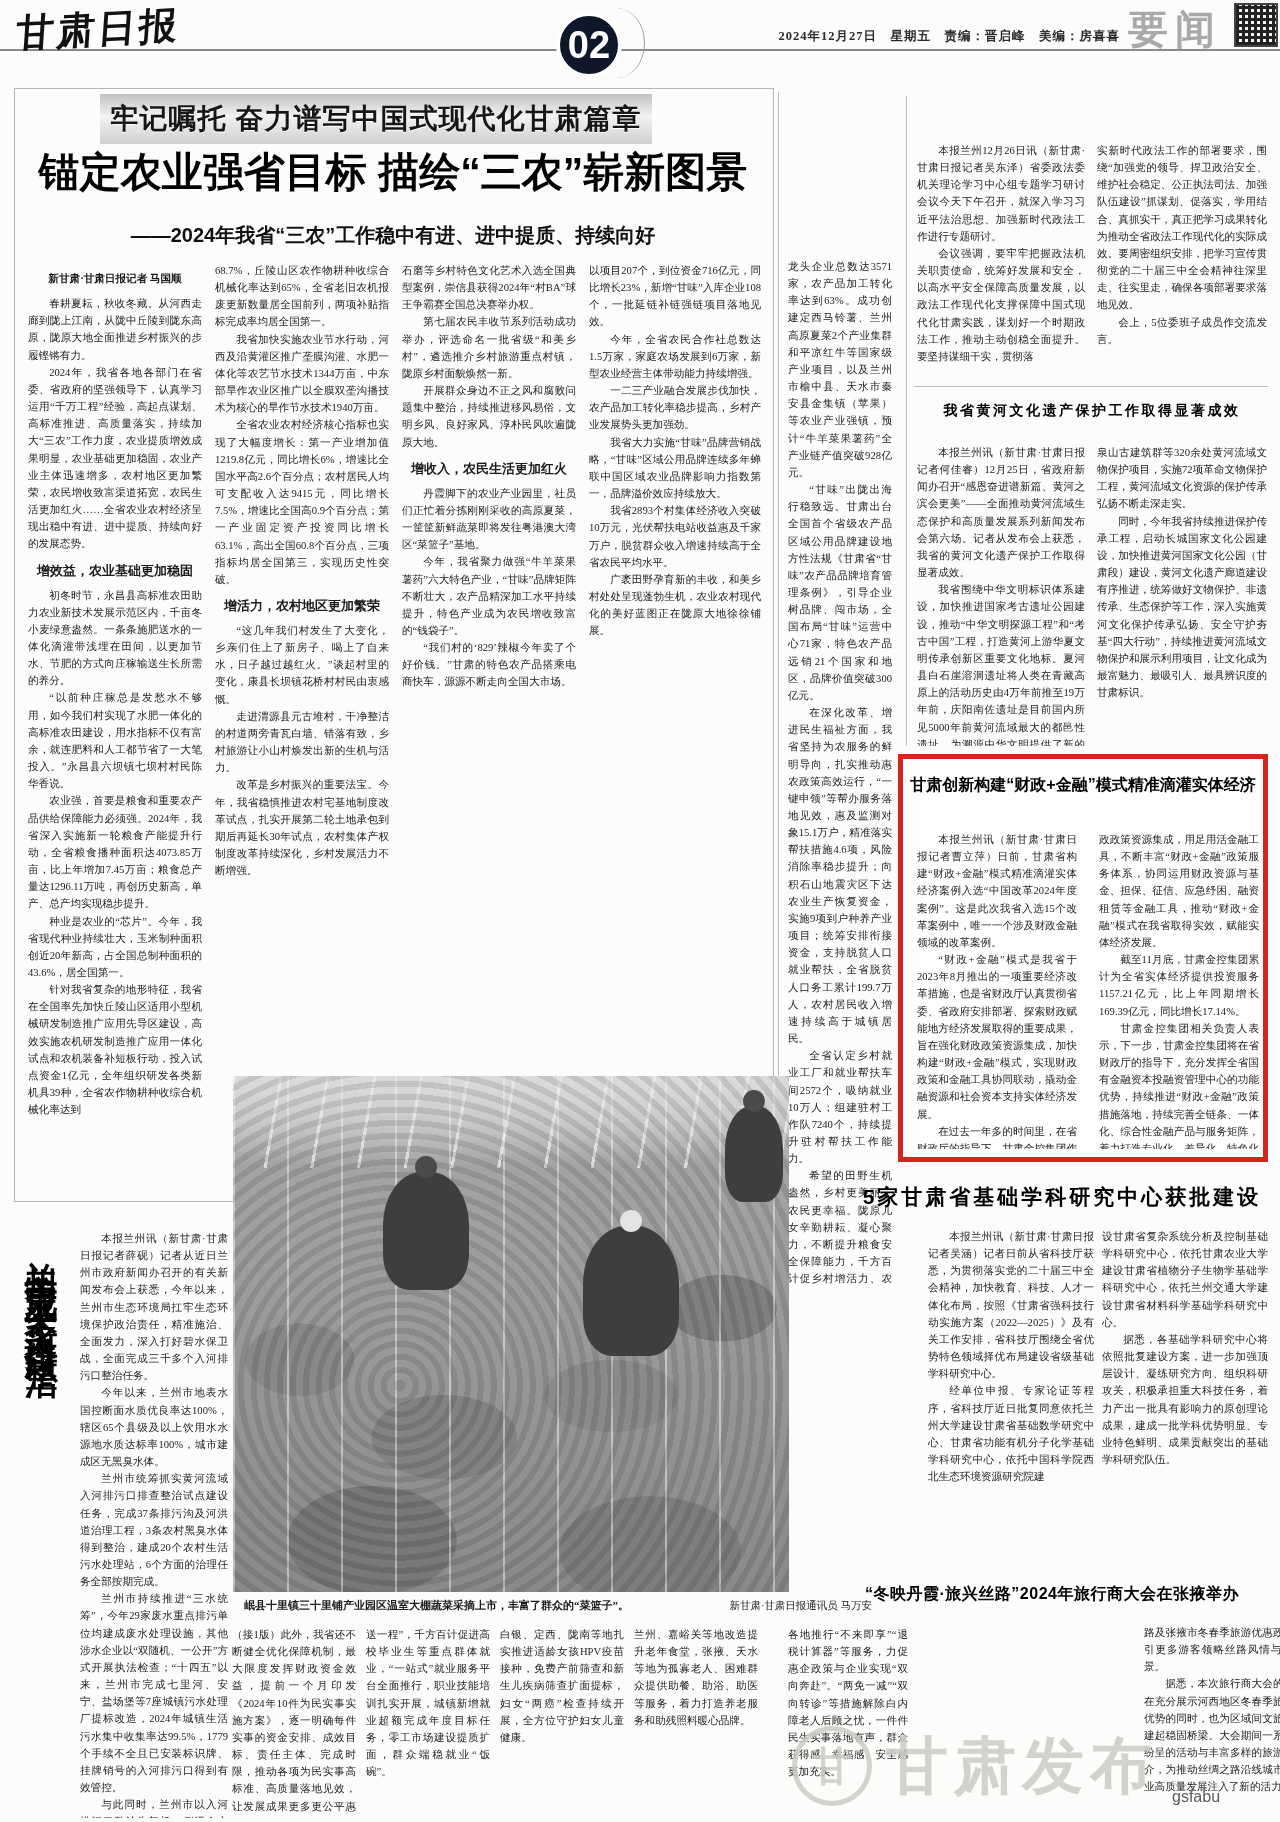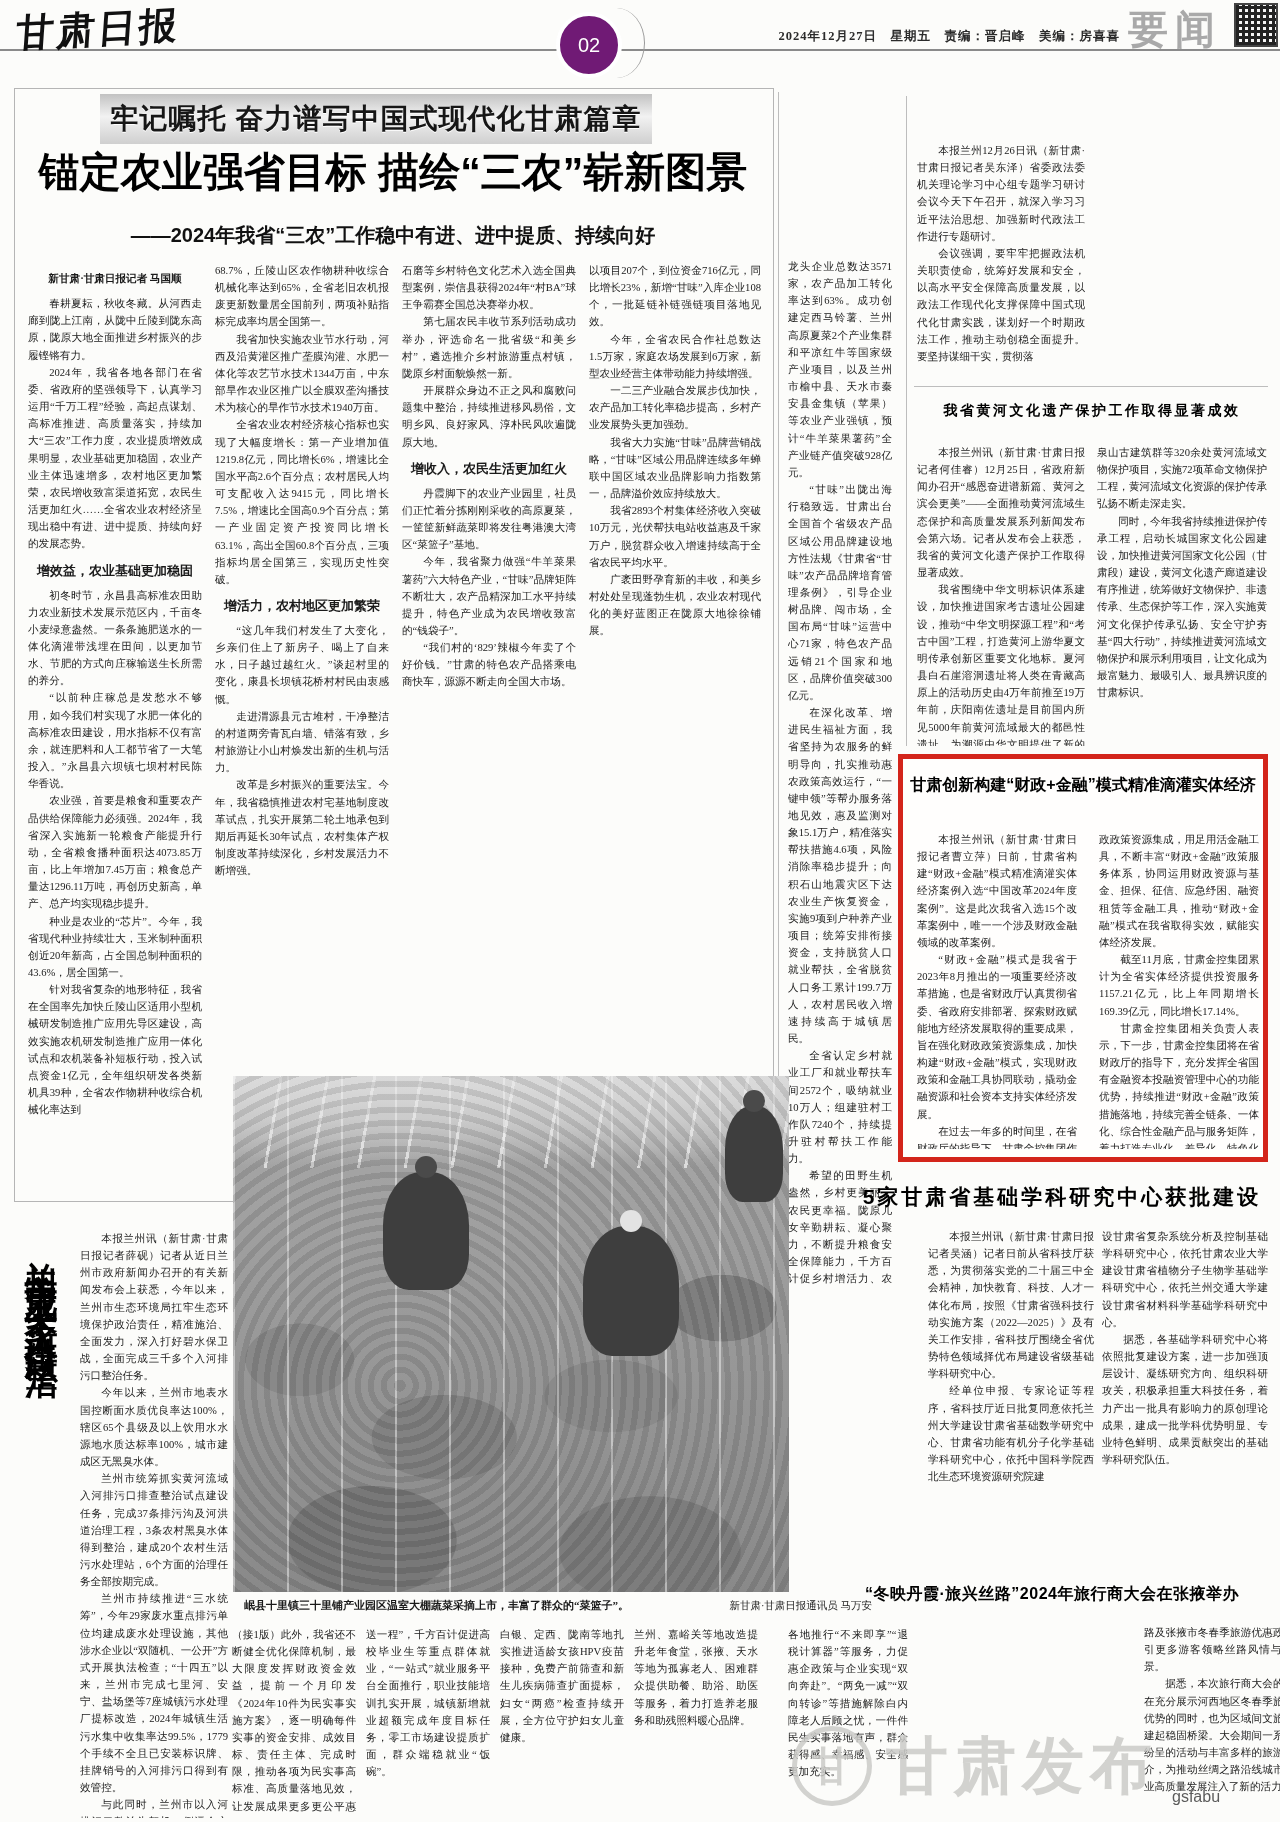--- a/index.html
+++ b/index.html
@@ -3,22 +3,22 @@
 <meta charset="utf-8">
 <style>
   html,body{margin:0;padding:0;background:#e8e8e4;}
   .page{position:relative;width:1280px;height:1822px;margin:0 auto;background:#fcfcfa;overflow:hidden;
         font-family:"Liberation Serif",serif;color:#1a1a1a;}
   
   .masthead-rule{position:absolute;left:0;top:49px;width:1280px;height:2px;background:#8a8a8a;}
   .logo{position:absolute;left:16px;top:4px;font-family:"DejaVu Serif",serif;font-weight:bold;
         font-size:38px;letter-spacing:3px;transform:rotate(-3deg) skewX(-7deg);color:#111;}
   .page-circle{position:absolute;left:556px;top:12px;width:58px;height:58px;border-radius:50%;
-        background:#701a75;border:4px solid #fff;color:#fff;font-family:"Liberation Sans",sans-serif;
-        font-weight:normal;font-size:20px;display:flex;align-items:center;justify-content:center;z-index:2;}
+        background:#0f172a;border:4px solid #fff;color:#fff;font-family:"Liberation Sans",sans-serif;
+        font-weight:bold;font-size:38px;display:flex;align-items:center;justify-content:center;z-index:2;}
   .page-arc{position:absolute;left:598px;top:8px;width:46px;height:70px;border:1.5px solid #9a9a9a;
         border-left:none;border-top:none;border-bottom:none;border-radius:0 60% 60% 0/0 50% 50% 0;z-index:1;}
   .dateline{position:absolute;left:640px;top:28px;width:480px;text-align:right;font-size:12.5px;
         font-weight:bold;color:#2b2b2b;letter-spacing:1px;}
   .section-label{position:absolute;left:1128px;top:2px;font-family:"Liberation Sans",sans-serif;
         font-weight:900;font-size:40px;color:#a9a9a9;letter-spacing:7px;}
   .qr{position:absolute;left:1236px;top:5px;width:40px;height:40px;background:
         repeating-linear-gradient(0deg,#222 0 3px,transparent 3px 6px),
         repeating-linear-gradient(90deg,#222 0 3px,#f5f5f5 3px 6px);outline:2px solid #444;}
   
@@ -152,20 +152,24 @@
     </div>
 
   <div class="vrule" style="left:778px;top:92px;height:1106px;"></div>
   <div class="vrule" style="left:906px;top:96px;height:650px;"></div>
   <div class="hrule" style="left:914px;top:386px;width:354px;"></div>
 
   <div class="txtcol" style="left:917px;top:142px;width:168px;height:236px;">
       <p class="seg seg-p">本报兰州12月26日讯（新甘肃·甘肃日报记者吴东泽）省委政法委机关理论学习中心组专题学习研讨会议今天下午召开，就深入学习习近平法治思想、加强新时代政法工作进行专题研讨。</p>
       <p class="seg seg-p">会议强调，要牢牢把握政法机关职责使命，统筹好发展和安全，以高水平安全保障高质量发展，以政法工作现代化支撑保障中国式现代化甘肃实践，谋划好一个时期政法工作，推动主动创稳全面提升。要坚持谋细干实，贯彻落</p>
     </div>
+  <div class="txtcol" style="left:1097px;top:142px;width:170px;height:236px;">
+      <p class="seg seg-p2">实新时代政法工作的部署要求，围绕“加强党的领导、捍卫政治安全、维护社会稳定、公正执法司法、加强队伍建设”抓谋划、促落实，学用结合、真抓实干，真正把学习成果转化为推动全省政法工作现代化的实际成效。要周密组织安排，把学习宣传贯彻党的二十届三中全会精神往深里走、往实里走，确保各项部署要求落地见效。</p>
+      <p class="seg seg-p">会上，5位委班子成员作交流发言。</p>
+    </div>
 
   <div class="art-head head-heritage">我省黄河文化遗产保护工作取得显著成效</div>
   <div class="txtcol" style="left:917px;top:444px;width:168px;height:302px;">
       <p class="seg seg-p">本报兰州讯（新甘肃·甘肃日报记者何佳睿）12月25日，省政府新闻办召开“感恩奋进谱新篇、黄河之滨会更美”——全面推动黄河流域生态保护和高质量发展系列新闻发布会第六场。记者从发布会上获悉，我省的黄河文化遗产保护工作取得显著成效。</p>
       <p class="seg seg-p">我省围绕中华文明标识体系建设，加快推进国家考古遗址公园建设，推动“中华文明探源工程”和“考古中国”工程，打造黄河上游华夏文明传承创新区重要文化地标。夏河县白石崖溶洞遗址将人类在青藏高原上的活动历史由4万年前推至19万年前，庆阳南佐遗址是目前国内所见5000年前黄河流域最大的都邑性遗址，为溯源中华文明提供了新的重要佐证。实施麦积山石窟、五</p>
     </div>
   <div class="txtcol" style="left:1097px;top:444px;width:170px;height:302px;">
       <p class="seg seg-p2">泉山古建筑群等320余处黄河流域文物保护项目，实施72项革命文物保护工程，黄河流域文化资源的保护传承弘扬不断走深走实。</p>
       <p class="seg seg-p">同时，今年我省持续推进保护传承工程，启动长城国家文化公园建设，加快推进黄河国家文化公园（甘肃段）建设，黄河文化遗产廊道建设有序推进，统筹做好文物保护、非遗传承、生态保护等工作，深入实施黄河文化保护传承弘扬、安全守护夯基“四大行动”，持续推进黄河流域文物保护和展示利用项目，让文化成为最富魅力、最吸引人、最具辨识度的甘肃标识。</p>
     </div>

